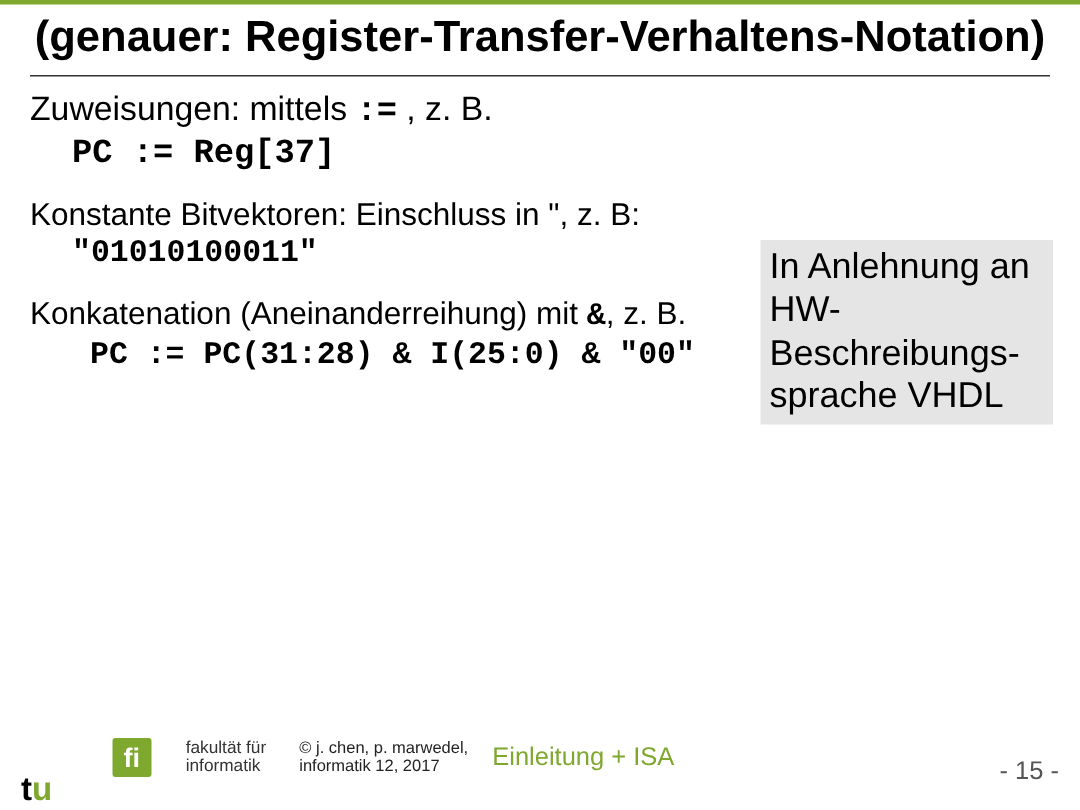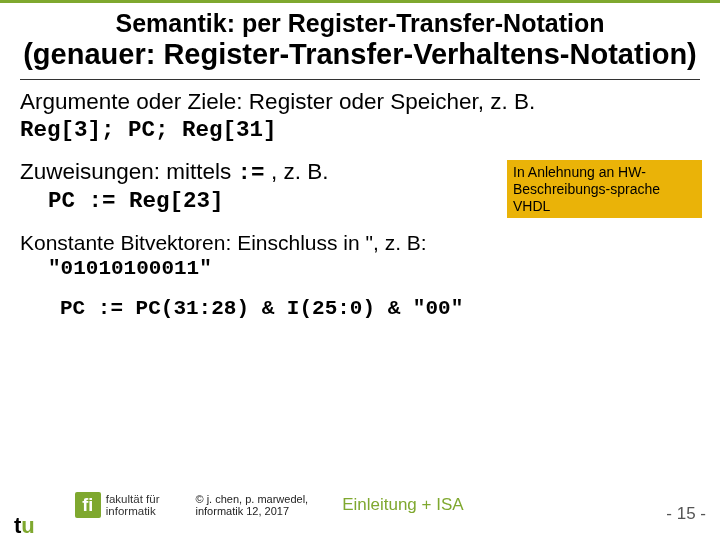--- a/index.html
+++ b/index.html
@@ -13,22 +13,22 @@
   .body { padding: 0 20px; font-size: 22.5px; line-height: 1.25; }
   .row { margin-bottom: 14px; position: relative; }
   .mono { font-family: "Courier New", Courier, monospace; font-weight: bold; }
   .indent { padding-left: 28px; }
   .indent2 { padding-left: 40px; }
   .sidebox {
     position: absolute;
     right: 18px;
     top: 160px;
     width: 195px;
-    background: #eab308;
-    font-size: 14px;
+    background: #e5e5e5;
+    font-size: 24px;
     line-height: 1.2;
     padding: 4px 6px;
     font-family: Arial, Helvetica, sans-serif;
     font-weight: normal;
   }
   .smaller { font-size: 21px; }
   .footer {
     position: absolute;
     left: 0; right: 0; bottom: 4px;
     display: flex;
@@ -46,67 +46,65 @@
   .tu-t, .tu-u {
     font-weight: bold;
     font-size: 22px;
     line-height: 0.8;
   }
   .tu-t { color: #000; }
   .tu-u { color: #7fa82f; position: relative; }
   .tu-wrap { position: relative; display: inline-block; }
   .uni-text { font-size: 11.5px; line-height: 1.05; color: #333; }
   .fi-logo {
-    display: flex; align-items: center; gap: 5px;
+    display: flex; align-items: center; gap: 23px;
     margin-left: 30px;
   }
   .fi-mark {
     width: 26px; height: 26px; background: #7fa82f; color: #fff;
     display: flex; align-items: center; justify-content: center;
     font-weight: bold; font-size: 18px;
     border-radius: 2px;
     font-family: Arial, sans-serif;
   }
-  .copy { font-size: 11px; line-height: 1.1; color: #222; margin-left: 26px; }
-  .sec-title { color: #7fa82f; font-size: 17px; margin-left: 24px; }
+  .copy { font-size: 11px; line-height: 1.1; color: #222; margin-left: 12px; }
+  .sec-title { color: #7fa82f; font-size: 17px; margin-left: 6px; }
   .pagenum { margin-left: auto; font-size: 17px; color: #555; margin-top: 18px; }
 </style>
 </head>
 <body>
 
 <div class="slide">
   <div class="topbar"></div>
 
   <div class="header">
-    <div class="title">Semantik: per Register-Transfer-Notation</div>
     <div class="subtitle">(genauer: Register-Transfer-Verhaltens-Notation)</div>
   </div>
   <hr class="rule">
 
   <div class="body">
 
-    <div class="row">
-      <div>Argumente oder Ziele: Register oder Speicher, z. B.</div>
-      <div class="mono">Reg[3];  PC;   Reg[31]</div>
-    </div>
 
     <div class="row" style="width:480px;">
       <span>Zuweisungen: mittels </span><span class="mono">:=</span><span> , z. B.</span>
-      <div class="mono indent">PC := Reg[23]</div>
+      <div class="mono indent">PC := Reg[37]</div>
     </div>
 
     <div class="sidebox">In Anlehnung an HW-Beschreibungs-sprache VHDL</div>
 
     <div class="row smaller">
       <div>Konstante Bitvektoren: Einschluss in ", z. B:</div>
       <div class="mono indent">"01010100011"</div>
     </div>
 
 
     <div class="row smaller">
+      <div>
+        <span>Konkatenation (Aneinanderreihung) mit </span><span class="mono">&amp;</span><span>, z. B.</span>
+      </div>
       <div class="mono indent2">PC := PC(31:28) &amp; I(25:0) &amp; "00"</div>
     </div>
 
   </div>
 
   <div class="footer">
     <div class="tu-logo">
       <span class="tu-wrap">
         <span class="tu-t">t</span><span class="tu-u">u</span>
       </span>

